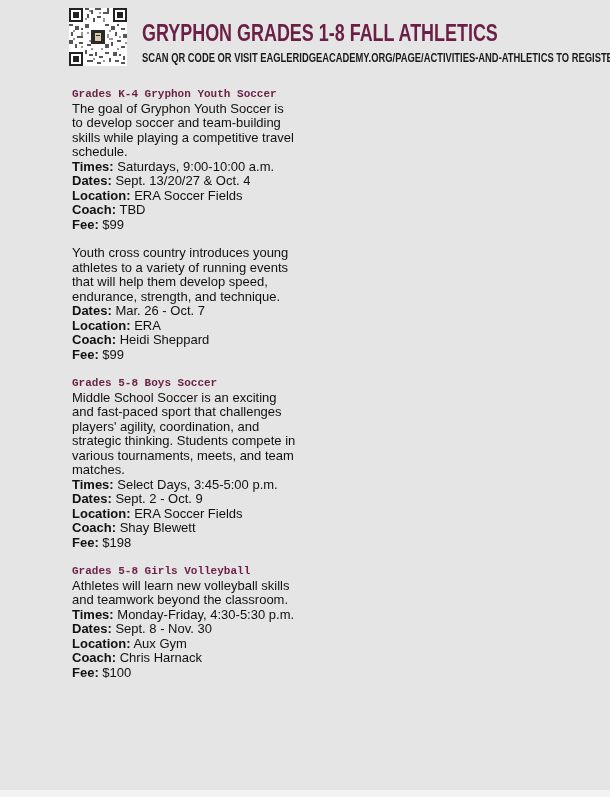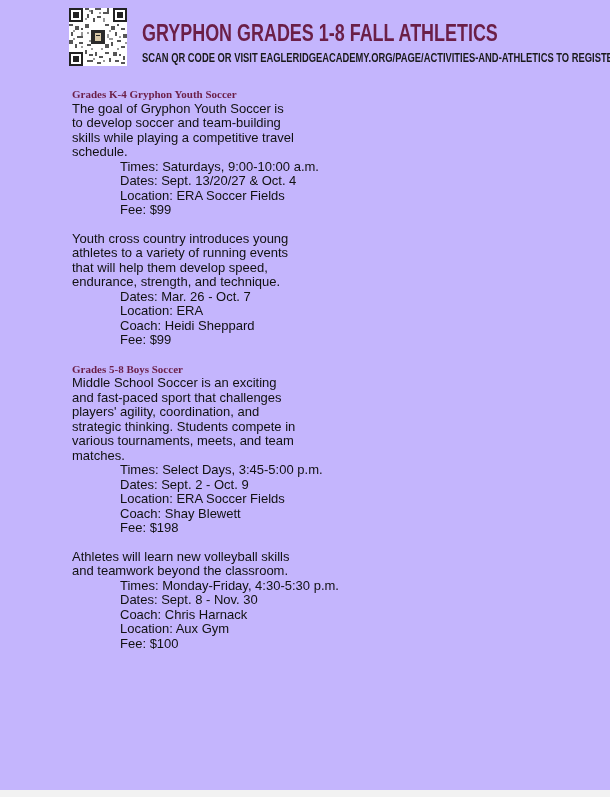--- a/index.html
+++ b/index.html
@@ -1,20 +1,20 @@
 <!DOCTYPE html>
 <html><head>
   <meta charset="utf-8">
   <style>
     html, body { margin: 0; padding: 0; }
     body {
       width: 610px; height: 797px; background: #ffffff; position: relative; overflow: hidden;
       font-family: "Liberation Sans", "DejaVu Sans", sans-serif; color: #111;
     }
-    .page { position: absolute; left: 0; top: 0; width: 610px; height: 790px; background: #c4b5fd; }
+    .page { position: absolute; left: 0; top: 0; width: 610px; height: 790px; background: #e5e5e5; }
     .bottom-bar { position: absolute; left: 0; top: 790px; width: 610px; height: 7px; background: #f2f2f2; }
 
     .header { position: absolute; left: 69px; top: 8px; height: 60px; width: 530px; }
     .qr {
       position: absolute; left: 0; top: 0; width: 58px; height: 58px; background: #fff;
     }
     .qr svg { display: block; }
     .title {
       position: absolute; left: 73px; top: 14px; white-space: nowrap;
       font-family: "Liberation Sans", sans-serif; font-weight: 700;
@@ -24,28 +24,28 @@
     .subtitle {
       position: absolute; left: 73px; top: 44px; white-space: nowrap;
       font-family: "Liberation Sans", sans-serif; font-weight: 700;
       font-size: 12.5px; color: #1a1a1a;
       transform: scaleX(0.75); transform-origin: left top; line-height: 1;
     }
 
     .programs { position: absolute; left: 72px; top: 87px; width: 225px; }
     .program { margin-bottom: 14px; }
     .program-title {
-      font-family: Liberation Serif, serif; font-weight: 700; font-size: 11px;
+      font-family: Liberation Mono, monospace; font-weight: 700; font-size: 11px;
       color: #6b1f47; line-height: 14.5px; white-space: nowrap;
     }
     .program-desc, .detail {
       font-family: "Liberation Sans", sans-serif; font-size: 13px; line-height: 14.5px; color: #111;
     }
     .detail { white-space: nowrap; }
-    .detail .lbl { font-weight: 400; margin-left: 48px; }
+    .detail .lbl { font-weight: 700; }
   </style>
 </head>
 <body>
 
 <div class="page">
 
   <div class="header">
     <div class="qr">
       <svg width="58" height="58" viewBox="0 0 29 29" shape-rendering="crispEdges">
         <rect width="29" height="29" fill="#fff"></rect>
@@ -142,20 +142,21 @@
   </div>
 
   <div class="programs">
 
     <div class="program">
       <div class="program-title">Grades K-4 Gryphon Youth Soccer</div>
       <div class="program-desc">The goal of Gryphon Youth Soccer is to develop soccer and team-building skills while playing a competitive travel schedule.</div>
       <div class="detail"><span class="lbl">Times:</span> <span>Saturdays, 9:00-10:00 a.m.</span></div>
       <div class="detail"><span class="lbl">Dates:</span> <span>Sept. 13/20/27 &amp; Oct. 4</span></div>
       <div class="detail"><span class="lbl">Location:</span> <span>ERA Soccer Fields</span></div>
+      <div class="detail"><span class="lbl">Coach:</span> <span>TBD</span></div>
       <div class="detail"><span class="lbl">Fee:</span> <span>$99</span></div>
     </div>
 
     <div class="program">
       <div class="program-desc">Youth cross country introduces young athletes to a variety of running events that will help them develop speed, endurance, strength, and technique.</div>
       <div class="detail"><span class="lbl">Dates:</span> <span>Mar. 26 - Oct. 7</span></div>
       <div class="detail"><span class="lbl">Location:</span> <span>ERA</span></div>
       <div class="detail"><span class="lbl">Coach:</span> <span>Heidi Sheppard</span></div>
       <div class="detail"><span class="lbl">Fee:</span> <span>$99</span></div>
     </div>
@@ -164,23 +165,24 @@
       <div class="program-title">Grades 5-8 Boys Soccer</div>
       <div class="program-desc">Middle School Soccer is an exciting and fast-paced sport that challenges players' agility, coordination, and strategic thinking. Students compete in various tournaments, meets, and team matches.</div>
       <div class="detail"><span class="lbl">Times:</span> <span>Select Days, 3:45-5:00 p.m.</span></div>
       <div class="detail"><span class="lbl">Dates:</span> <span>Sept. 2 - Oct. 9</span></div>
       <div class="detail"><span class="lbl">Location:</span> <span>ERA Soccer Fields</span></div>
       <div class="detail"><span class="lbl">Coach:</span> <span>Shay Blewett</span></div>
       <div class="detail"><span class="lbl">Fee:</span> <span>$198</span></div>
     </div>
 
     <div class="program">
+      <div class="program-title">Grades 5-8 Girls Volleyball</div>
       <div class="program-desc">Athletes will learn new volleyball skills and teamwork beyond the classroom.</div>
       <div class="detail"><span class="lbl">Times:</span> <span>Monday-Friday, 4:30-5:30 p.m.</span></div>
       <div class="detail"><span class="lbl">Dates:</span> <span>Sept. 8 - Nov. 30</span></div>
+      <div class="detail"><span class="lbl">Location:</span> <span>Aux Gym</span></div>
       <div class="detail"><span class="lbl">Coach:</span> <span>Chris Harnack</span></div>
-      <div class="detail"><span class="lbl">Location:</span> <span>Aux Gym</span></div>
       <div class="detail"><span class="lbl">Fee:</span> <span>$100</span></div>
     </div>
 
   </div>
 </div>
 <div class="bottom-bar"></div>
 
 </body></html>

